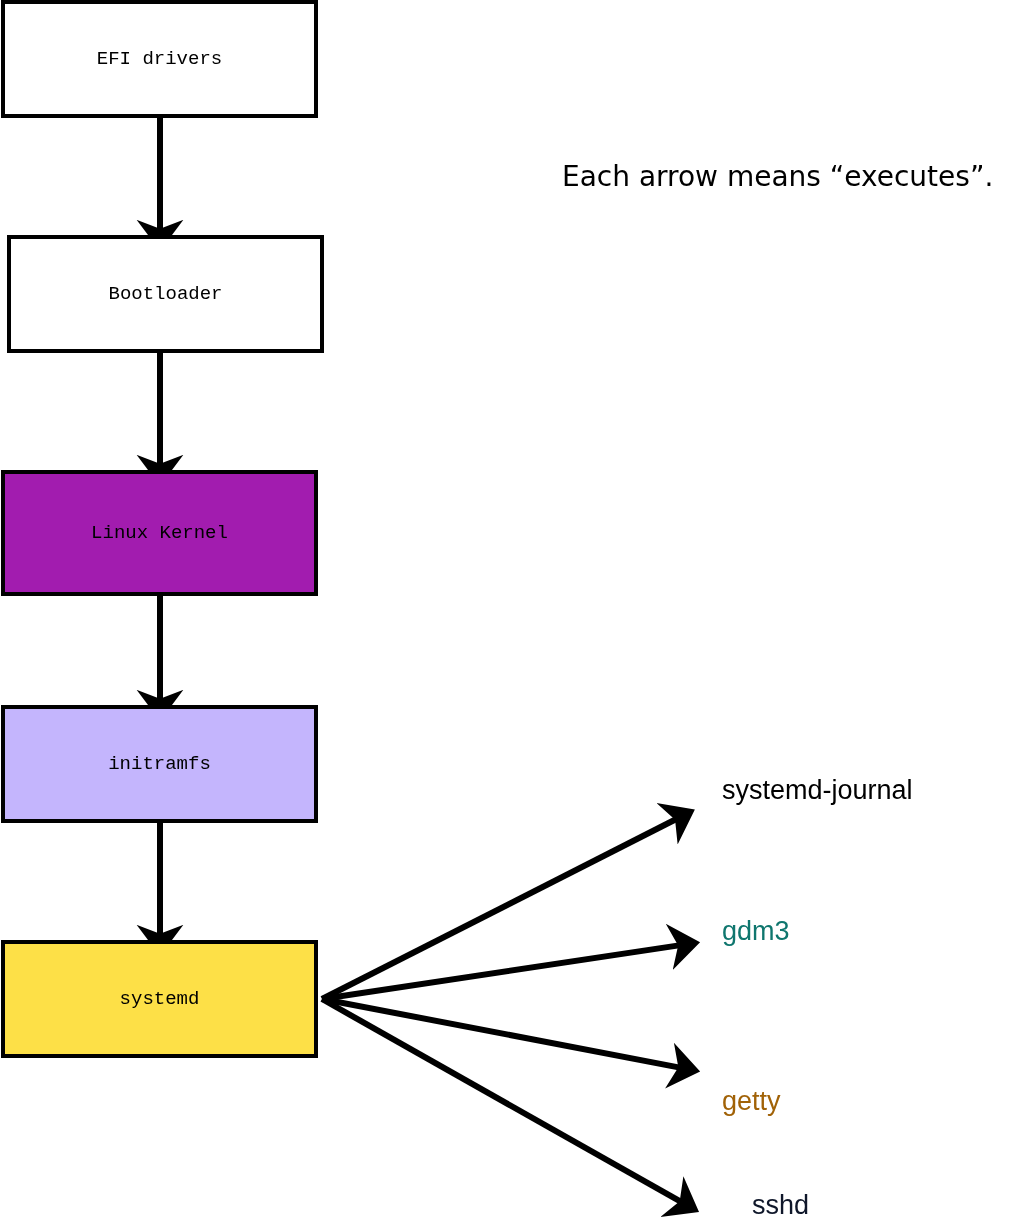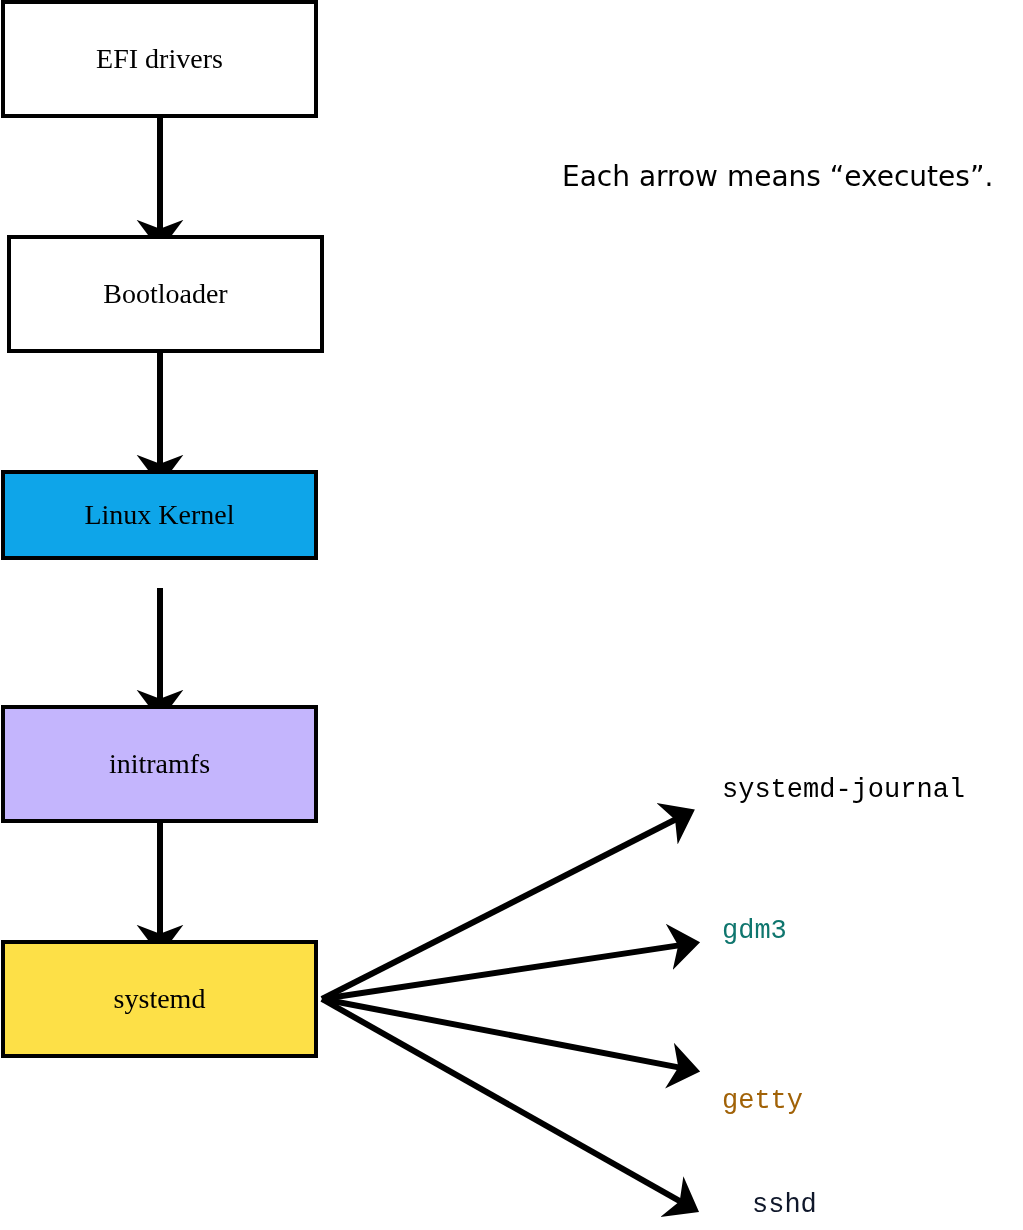--- a/index.html
+++ b/index.html
@@ -29,29 +29,29 @@
   .flow-box {
     position: absolute;
     box-sizing: border-box;
     background: #ffffff;
     border: 4px solid #000000;
     display: flex;
     align-items: center;
     justify-content: center;
   }
   .flow-box-label {
-    font-family: Liberation Serif, serif;
-    font-size: 28px;
+    font-family: Liberation Mono, monospace;
+    font-size: 19px;
     color: #000000;
     line-height: 1;
     white-space: nowrap;
   }
   .service-label {
     position: absolute;
-    font-family: Liberation Mono, monospace;
+    font-family: Liberation Sans, sans-serif;
     font-size: 27px;
     color: #000000;
     line-height: 1;
     white-space: nowrap;
     text-align: center;
   }
   .legend-note {
     position: absolute;
     font-family: "DejaVu Sans", sans-serif;
     font-size: 28px;
@@ -88,21 +88,21 @@
       </g>
   </svg>
 
   <div id="box-layer">
       <div class="flow-box" style="left: 1px; top: 0px; width: 317px; height: 118px; border-color: rgb(0, 0, 0); background: rgb(255, 255, 255);">
         <span class="flow-box-label" style="color: rgb(0, 0, 0);">EFI drivers</span>
       </div>
       <div class="flow-box" style="left: 7px; top: 235px; width: 317px; height: 118px; border-color: rgb(0, 0, 0); background: rgb(255, 255, 255);">
         <span class="flow-box-label" style="color: rgb(0, 0, 0);">Bootloader</span>
       </div>
-      <div class="flow-box" style="left: 1px; top: 470px; width: 317px; height: 90px; border-color: rgb(0, 0, 0); background: #0ea5e9;">
+      <div class="flow-box" style="left: 1px; top: 470px; width: 317px; height: 126px; border-color: rgb(0, 0, 0); background: #a21caf;">
         <span class="flow-box-label" style="color: rgb(0, 0, 0);">Linux Kernel</span>
       </div>
       <div class="flow-box" style="left: 1px; top: 705px; width: 317px; height: 118px; border-color: rgb(0, 0, 0); background: #c4b5fd;">
         <span class="flow-box-label" style="color: rgb(0, 0, 0);">initramfs</span>
       </div>
       <div class="flow-box" style="left: 1px; top: 940px; width: 317px; height: 118px; border-color: rgb(0, 0, 0); background: #fde047;">
         <span class="flow-box-label" style="color: rgb(0, 0, 0);">systemd</span>
       </div>
     </div>
   <div id="service-label-layer">

